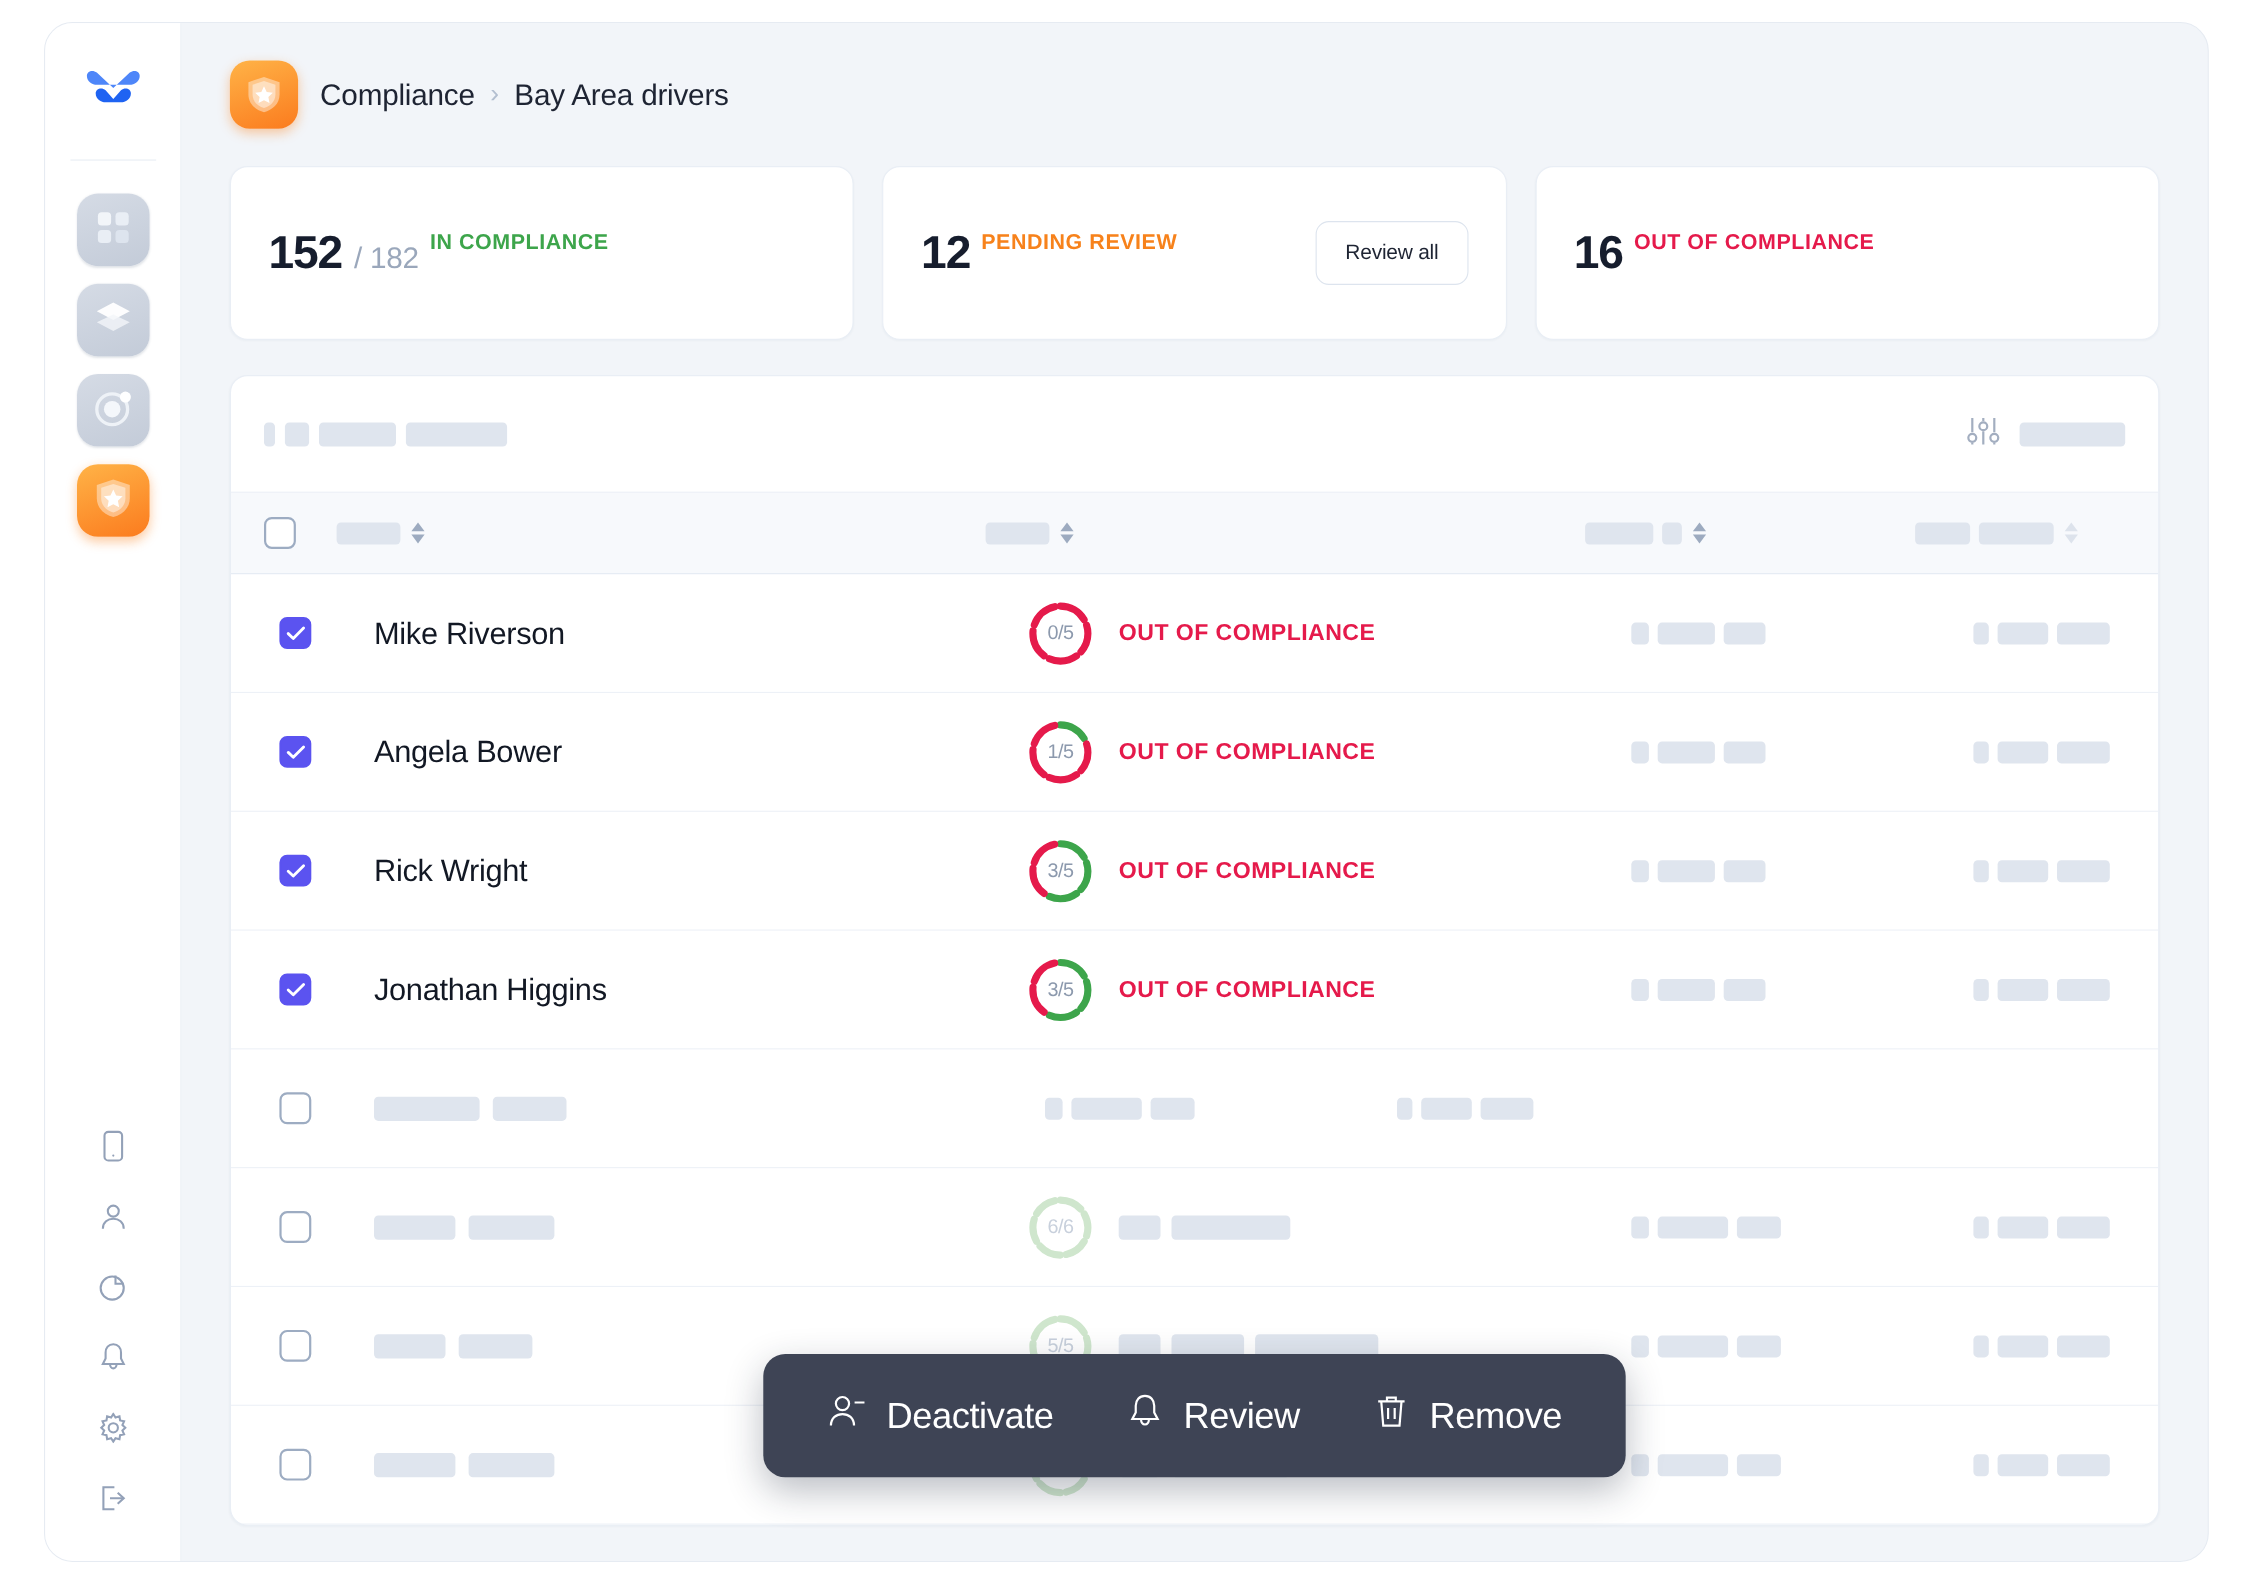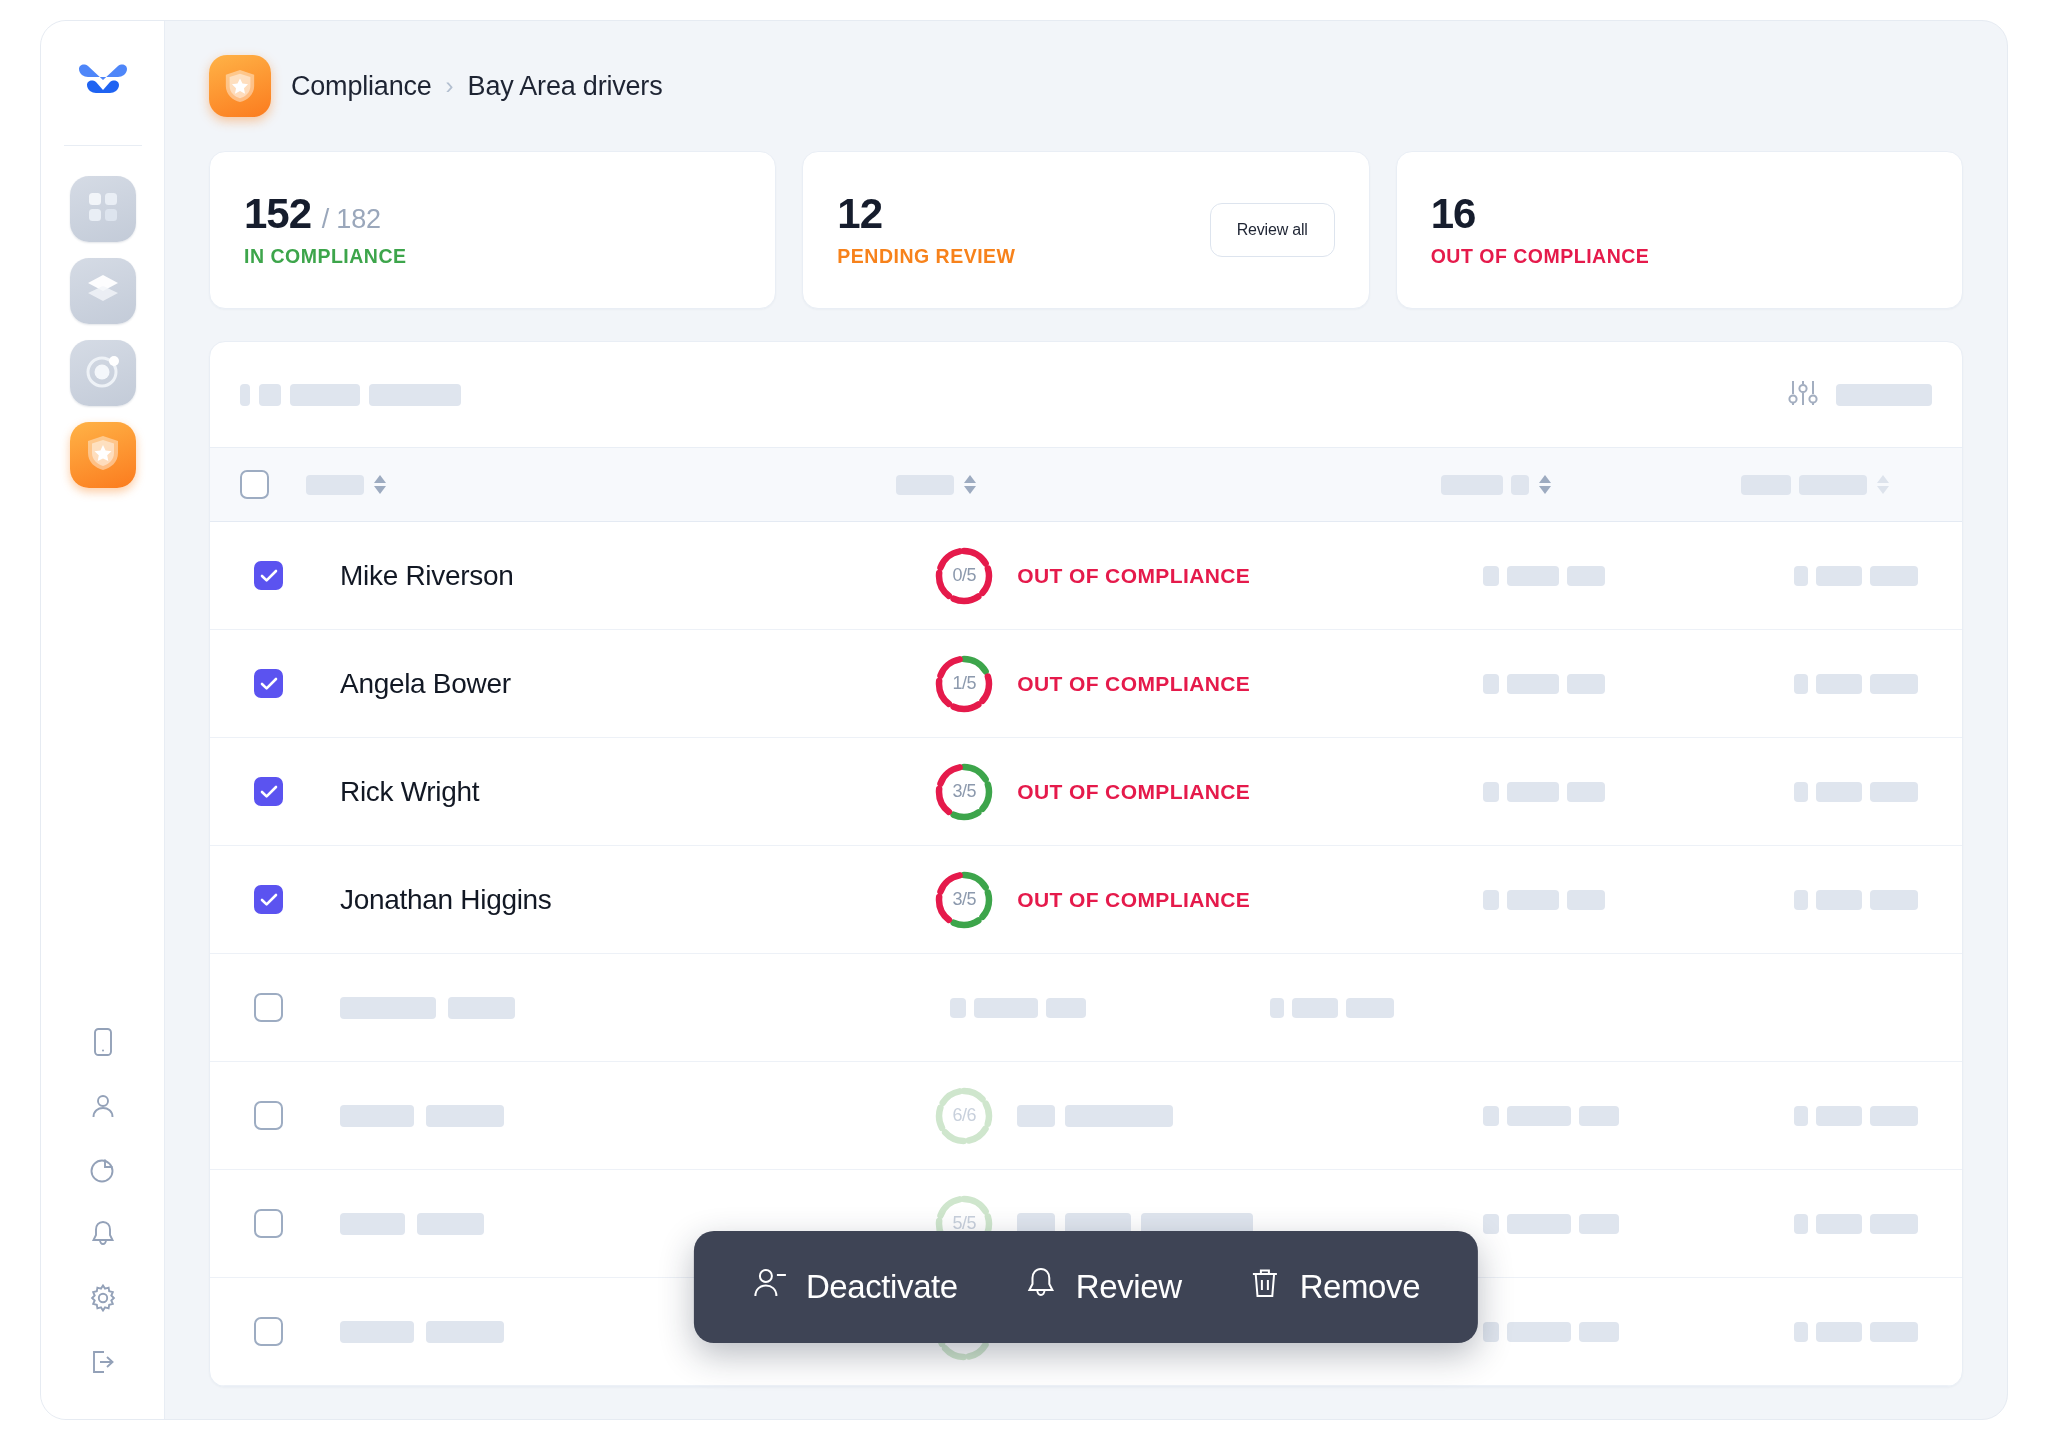--- a/index.html
+++ b/index.html
@@ -92,35 +92,35 @@
   .stat {
     flex: 1;
     background: #fff;
     border: 1px solid #e9eef5;
     border-radius: 16px;
     height: 158px;
     padding: 32px 34px;
     display: flex; align-items: center;
     box-shadow: 0 1px 2px rgba(30,50,90,.035);
   }
-  .stat-inner { display: flex; flex-direction: column; gap: 10px; }
+  .stat-inner { display: flex; flex-direction: row; gap: 10px; }
   .stat-num { font-size: 42px; font-weight: 700; color: #161d2d; letter-spacing: -1px; line-height: 1; }
   .stat-num .den { font-size: 27px; font-weight: 500; color: #9aa7bb; letter-spacing: -.2px; }
   .stat-lbl { font-size: 19.5px; font-weight: 600; letter-spacing: .5px; }
   .g { color: #3da54b; }
   .o { color: #f7821b; }
   .r { color: #e51a4b; }
   .n { color: #6b7a90; }
   .review-btn {
     margin-left: auto;
     border: 1px solid #dde4ee;
     background: #fff;
     border-radius: 12px;
     padding: 17px 26px;
-    font-size: 16px;
+    font-size: 19px;
     color: #1e2433;
     font-family: "Liberation Sans", sans-serif;
     cursor: pointer;
     letter-spacing: -.2px;
     white-space: nowrap;
   }
 
   
   .tbl {
     margin-top: 32px;

